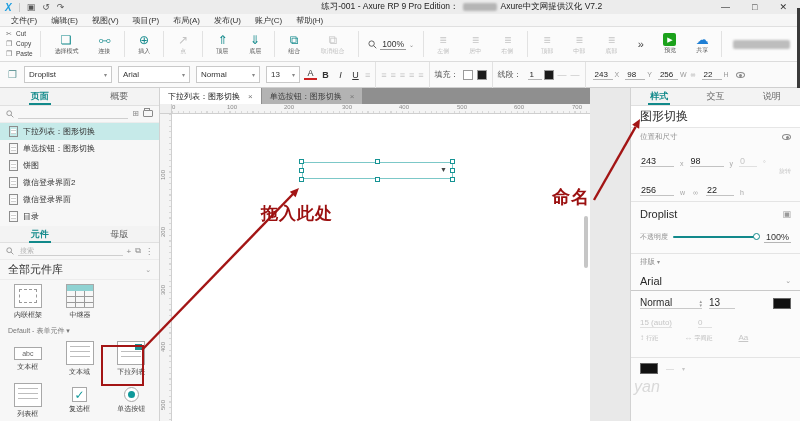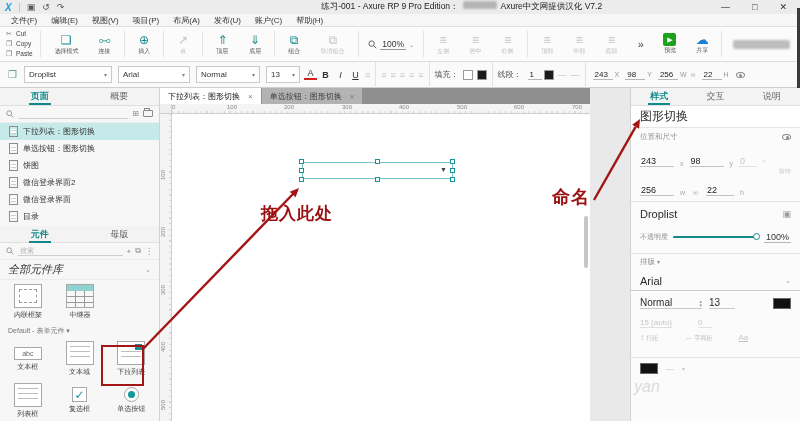--- a/index.html
+++ b/index.html
@@ -4,21 +4,21 @@
 <style>
   * { box-sizing: border-box; margin: 0; padding: 0; }
   html,body { width: 800px; height: 421px; overflow: hidden; }
   body { font-family: "Liberation Sans", "DejaVu Sans", sans-serif; background:#e9e9e9; position:relative; color:#333; }
 
   
   .titlebar { height:14px; background:#ececec; display:flex; align-items:center; padding:0 5px; font-size:9px; gap:7px; }
   .tb-logo { color:#1b9de0; font-weight:bold; font-size:10px; font-style:italic; }
   .tb-ico { color:#555; font-size:9px; line-height:10px; }
   .tb-sep { width:1px; height:9px; background:#c9c9c9; }
-  .tb-title { margin-left:250px; font-size:8.5px; color:#222; white-space:nowrap; display:flex; align-items:flex-start; gap:4px;}
+  .tb-title { margin-left:250px; font-size:8.5px; color:#222; white-space:nowrap; display:flex; align-items:center; gap:4px;}
   .blur-blob { background:#b5b5b5; border-radius:2px; filter:blur(1px); }
   .winbtns { margin-left:auto; display:flex; gap:22px; padding-right:8px; font-size:9px; color:#333; }
 
   
   .menubar { height:13px; background:#f6f6f6; border-bottom:1px solid #e0e0e0; display:flex; align-items:center; padding-left:4px; }
   .menu-item { font-size:8px; color:#333; padding:0 7px; }
 
   
   .toolbar { height:35px; background:#fbfbfb; border-bottom:1px solid #dcdcdc; display:flex; align-items:center; padding:0 2px; }
   .clip-stack { display:flex; flex-direction:column; justify-content:center; padding:0 4px; height:33px; }
@@ -65,21 +65,21 @@
   .search-row { height:17px; display:flex; align-items:center; padding:0 6px; gap:4px; border-bottom:1px solid #ececec; }
   .search-line { flex:1; border-bottom:1px solid #cfcfcf; height:10px; font-size:7px; color:#b5b5b5; padding-left:2px;}
   .sr-ico { color:#888; font-size:8px; }
   .folder { width:10px; height:7px; border:1px solid #8a8a8a; border-radius:1px; position:relative; }
   .folder::before { content:""; position:absolute; top:-3px; left:0; width:4px; height:2px; border:1px solid #8a8a8a; border-bottom:none; }
   .tree { flex:0 0 103px; }
   .page-row { height:17px; display:flex; align-items:center; gap:5px; padding-left:9px; font-size:8px; color:#333; }
   .page-row.selected { background:#c6eae9; }
   .page-ico { width:9px; height:11px; border:1px solid #8d8d8d; background:#fff; flex:none;
               background-image:repeating-linear-gradient(#cfcfcf 0 1px, transparent 1px 3px); background-clip:content-box; padding:2px 1px; }
-  .lib-header { height:20px; display:flex; align-items:center; justify-content:space-between; padding:0 8px; font-size:11px; color:#333; border-bottom:1px solid #ececec;font-style:italic; }
+  .lib-header { height:20px; display:flex; align-items:center; justify-content:space-between; padding:0 8px; font-size:11px; color:#333; border-bottom:1px solid #ececec; }
   .lib-header .chev { color:#999; font-size:7px; }
   .wgrid { display:flex; padding:4px 8px 2px; gap:12px; }
   .witem { width:40px; display:flex; flex-direction:column; align-items:center; gap:2px; font-size:7px; color:#444; }
   .thumb { width:28px; height:24px; border:1px solid #a8a8a8; background:#fff; position:relative; }
   .inner-lines { position:absolute; inset:4px 3px; background:repeating-linear-gradient(#bdbdbd 0 1px, transparent 1px 5px); }
   .t-iframe .dash { position:absolute; inset:4px; border:1px dashed #9a9a9a; }
   .t-repeater { background:
       linear-gradient(#8fd2d2 0 6px, transparent 6px),
       repeating-linear-gradient(to right, transparent 0 8px, #9a9a9a 8px 9px),
       repeating-linear-gradient(to bottom, transparent 0 5px, #9a9a9a 5px 6px); }

